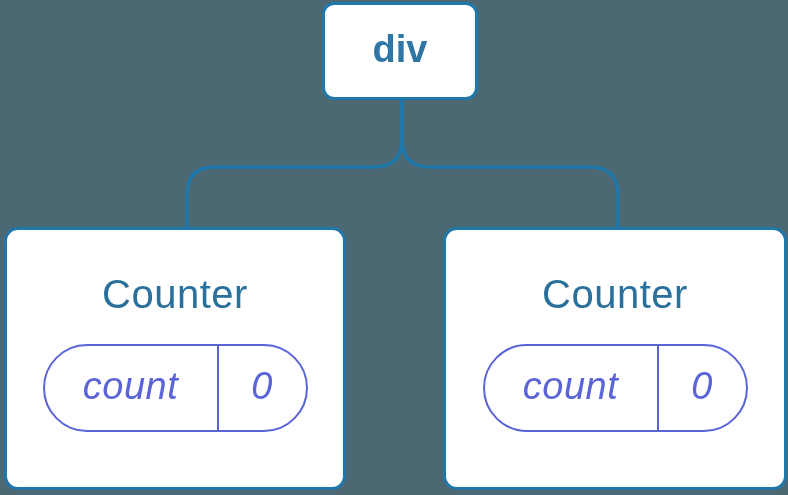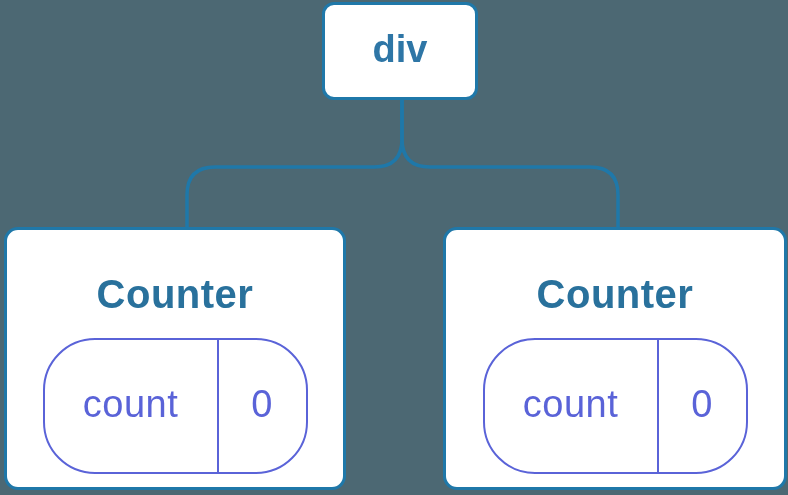--- a/index.html
+++ b/index.html
@@ -58,34 +58,35 @@
     border-radius: 14px;
     display: flex;
     flex-direction: column;
     align-items: center;
     padding-top: 42px;
   }
   .card.left  { left: 4px;   width: 342px; }
   .card.right { left: 443px; width: 344px; }
   .card-title {
     font-size: 40px;
-    font-weight: 700;
+    font-weight: 400;
     color: var(--title-text);
     line-height: 44px;
     letter-spacing: 0.5px;
   }
   .state-pill {
-    margin-top: 22px;
+    margin-top: 28px;
     width: 265px;
-    height: 136px;
+    height: 88px;
     border: 2px solid var(--state);
     border-radius: 52px;
     display: flex;
     overflow: hidden;
     background: var(--card-fill);
+    font-style: italic;
   }
   .pill-key-seg {
     width: 174px;
     border-right: 2px solid var(--state);
     display: flex;
     align-items: center;
     justify-content: center;
   }
   .pill-value-seg {
     flex: 1;

